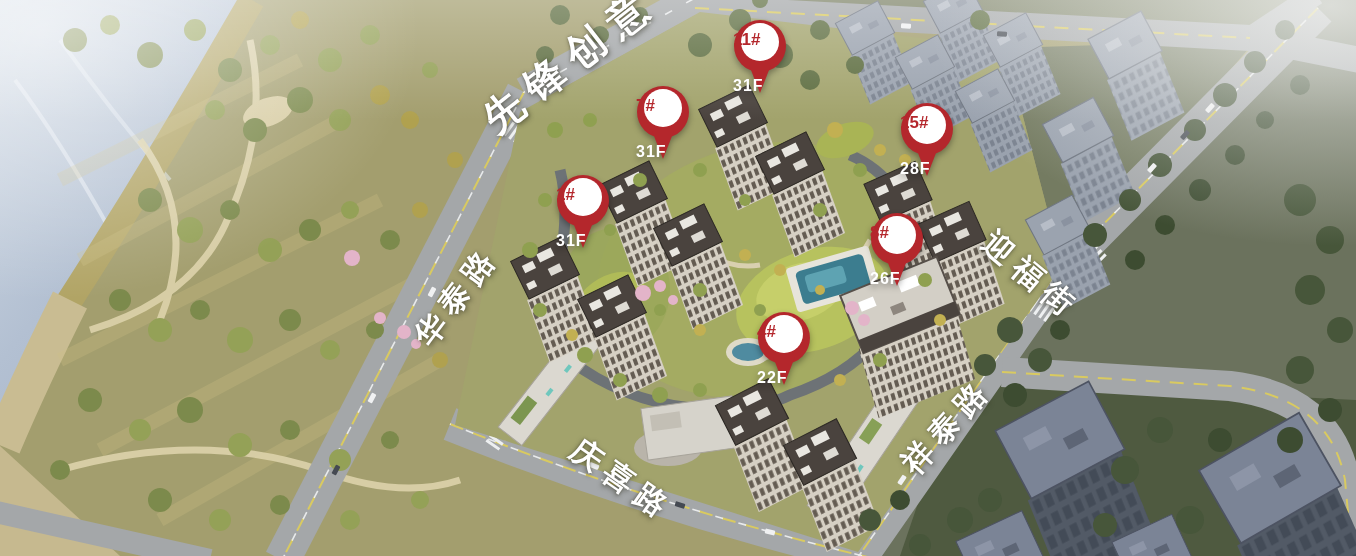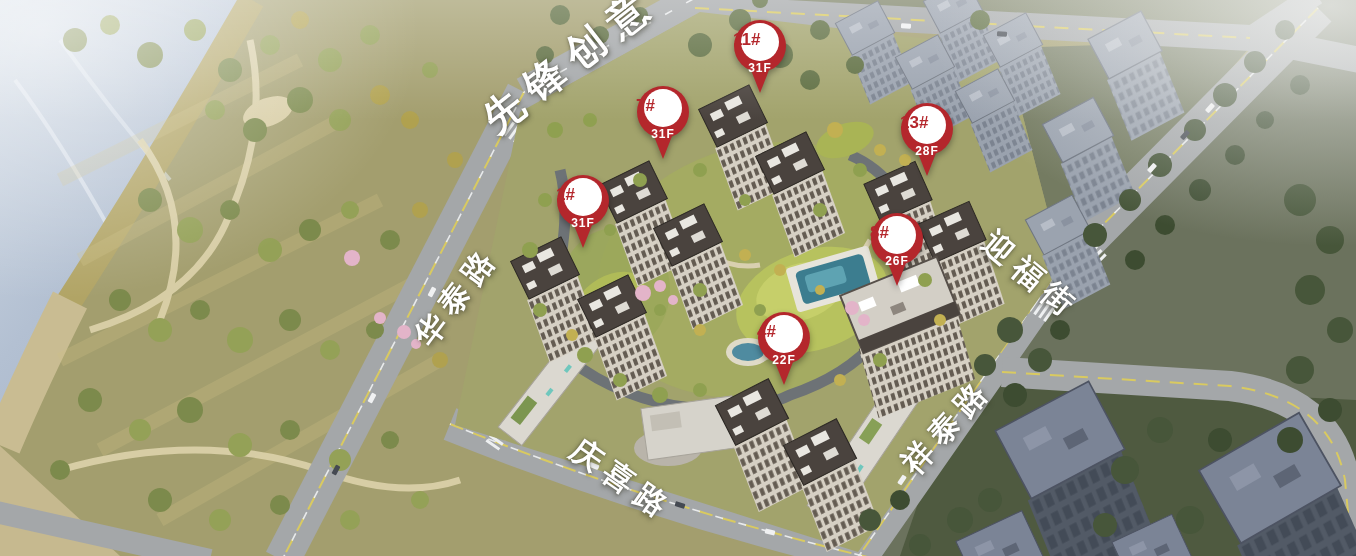--- a/index.html
+++ b/index.html
@@ -10,22 +10,22 @@
   .road-label{position:absolute;color:#fff;font-weight:bold;letter-spacing:8px;white-space:nowrap;
       text-shadow:0 2px 5px rgba(45,45,30,.6),0 0 2px rgba(60,60,40,.5);transform-origin:center;}
   .pin{position:absolute;width:54px;height:78px;filter:drop-shadow(0 3px 3px rgba(0,0,0,.35));cursor:pointer;}
   .pin-head{position:absolute;left:1px;top:0;width:52px;height:52px;border-radius:50%;background:var(--marker-red,#b4272c);}
   .pin-head::after{content:"";position:absolute;left:7px;top:3px;width:38px;height:38px;border-radius:50%;background:#fff;}
   .pin-tail{position:absolute;left:16px;top:45px;width:0;height:0;
       border-left:11px solid transparent;border-right:11px solid transparent;
       border-top:28px solid var(--marker-red,#b4272c);}
   .pin-num{position:absolute;left:0;top:10px;width:54px;text-align:left;
       font-weight:bold;font-size:17px;color:var(--marker-red,#b4272c);z-index:2;}
-  .pin-floor{position:absolute;left:0;top:41px;width:54px;text-align:center;
-      font-weight:bold;font-size:12px;color:#fff;z-index:2;letter-spacing:1px;}
+  .pin-floor{position:absolute;left:0;top:57px;width:54px;
+      font-weight:bold;font-size:16px;color:#fff;z-index:2;letter-spacing:1px;}
 </style>
 </head>
 <body>
 
 <div id="stage">
 <svg id="scene" width="1356" height="556" viewBox="0 0 1356 556">
   <defs>
     <linearGradient id="waterG" x1="0" y1="0" x2="0.7" y2="1">
       <stop offset="0" stop-color="#d3dce6"></stop>
           <stop offset="0.55" stop-color="#b3c0d2"></stop>
@@ -419,21 +419,21 @@
   </div>
       <div class="pin" style="left: 733px; top: 20px;">
     <div class="pin-head"></div>
     <div class="pin-tail"></div>
     <div class="pin-num">11#</div>
     <div class="pin-floor">31F</div>
   </div>
       <div class="pin" style="left: 900px; top: 103px;">
     <div class="pin-head"></div>
     <div class="pin-tail"></div>
-    <div class="pin-num">13#</div>
+    <div class="pin-num">15#</div>
     <div class="pin-floor">28F</div>
   </div>
       <div class="pin" style="left: 870px; top: 213px;">
     <div class="pin-head"></div>
     <div class="pin-tail"></div>
     <div class="pin-num">8#</div>
     <div class="pin-floor">26F</div>
   </div>
       <div class="pin" style="left: 757px; top: 312px;">
     <div class="pin-head"></div>

